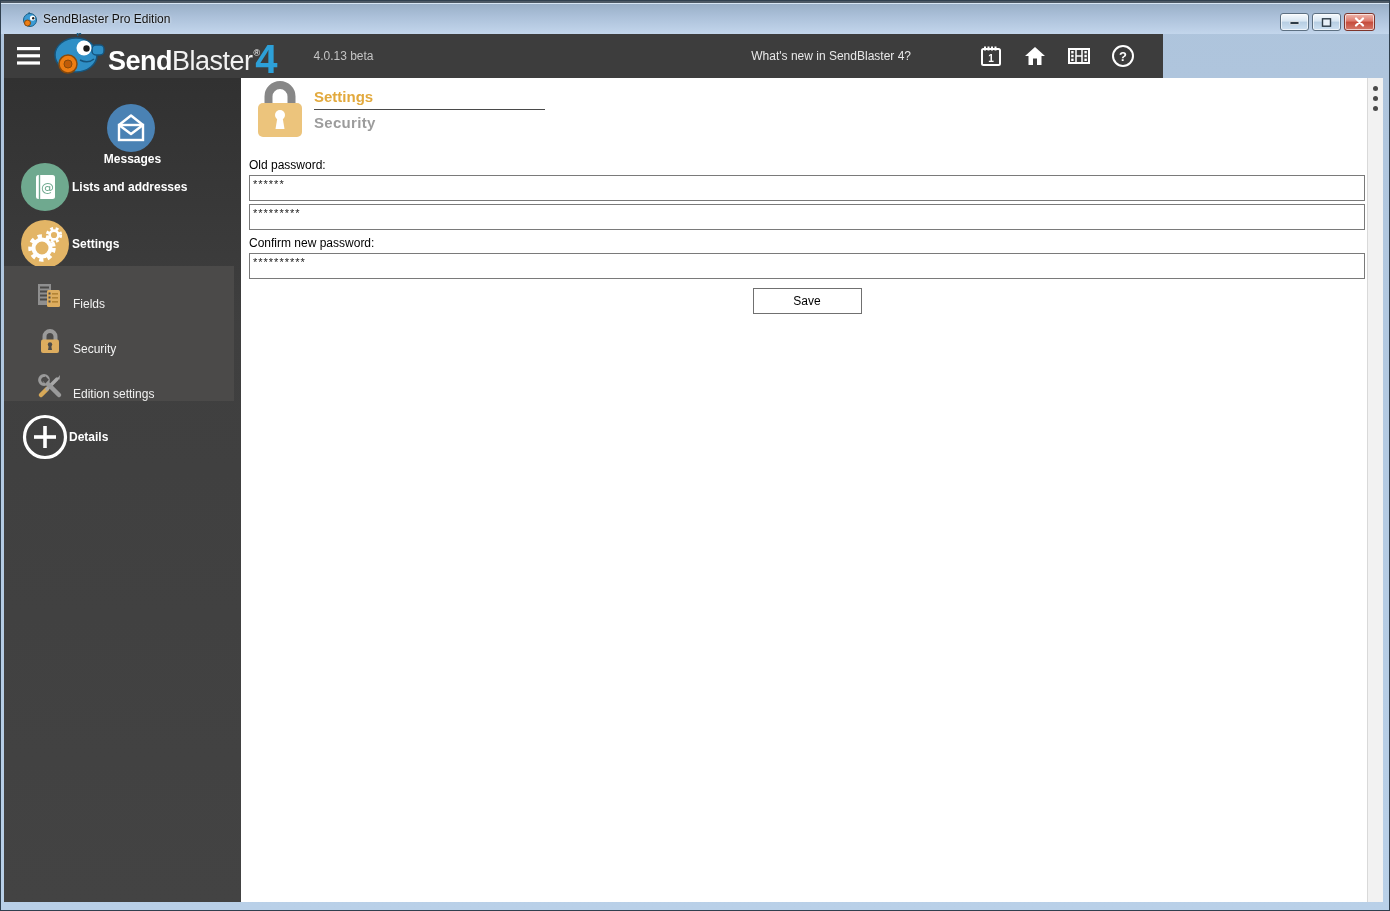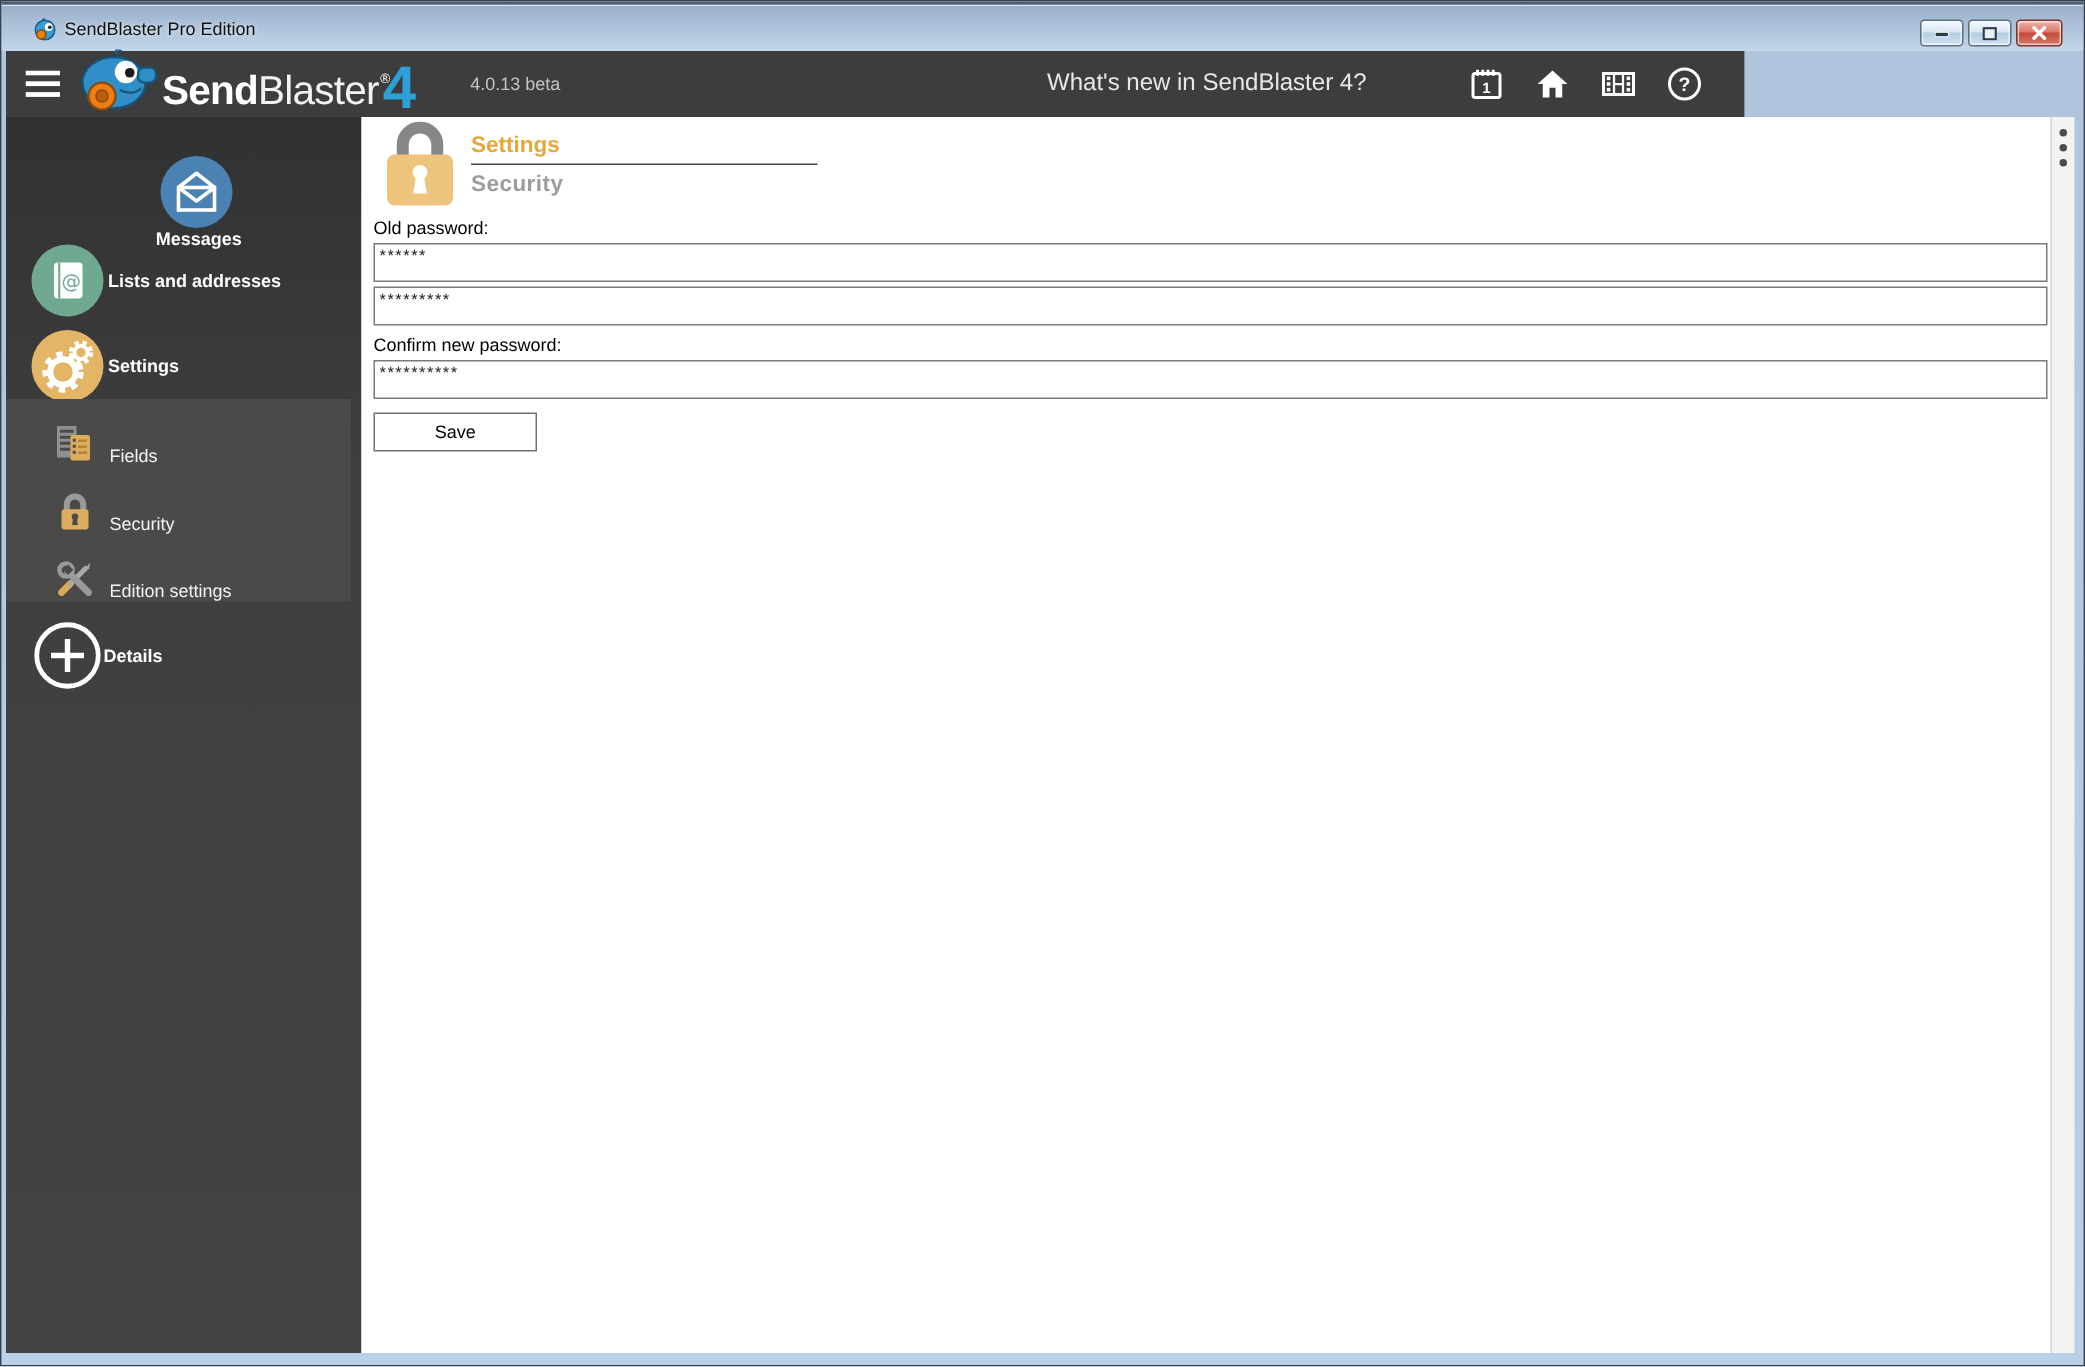--- a/index.html
+++ b/index.html
@@ -50,21 +50,21 @@
   }
   .hamburger { margin-left:13px; cursor:pointer; display:flex; align-items:center; }
   .mascot { margin-left:8px; }
   .logo-text { display:flex; align-items:baseline; margin-left:2px; position:relative; }
   .logo-send { font-size:27px; font-weight:bold; color:#ffffff; letter-spacing:-.5px; }
   .logo-blaster { font-size:27px; font-weight:normal; color:#f2f2f2; letter-spacing:-.5px; }
   .logo-reg { font-size:9px; color:#ffffff; position:relative; top:-14px; left:1px; }
   .logo-four { font-size:40px; font-weight:bold; color:#2da0d8; margin-left:-4px; position:relative; top:3px; }
   .version { margin-left:36px; font-size:12px; color:#c4c4c4; }
   .tb-spacer { flex:1; }
-  .whats-new { font-size:16px; color:#e8e8e8; cursor:pointer; }
+  .whats-new { font-size:12px; color:#e8e8e8; cursor:pointer; }
   .tb-icons { display:flex; gap:20px; margin-left:68px; margin-right:28px; }
   .tb-icon { width:24px; height:24px; cursor:pointer; display:flex; align-items:center; justify-content:center; }
 
   
   .sidebar {
     position:absolute; top:44px; left:0; width:237px; height:824px;
     background:linear-gradient(180deg,#313131,#3f3f3f 30%,#434343);
   }
   .nav-item {
     position:absolute; left:0; width:100%; height:52px;
@@ -97,32 +97,32 @@
     position:absolute; top:44px; left:237px; width:1126px; height:824px; background:#fff;
   }
   .hdr-lock { position:absolute; left:15px; top:3px; }
   .hdr-titles { position:absolute; left:73px; top:10px; }
   .hdr-parent {
     font-size:15px; font-weight:bold; color:#e2a93d;
     display:block; width:231px; border-bottom:1px solid #4a4a4a; padding-bottom:4px; cursor:pointer;
   }
   .hdr-current { font-size:15px; font-weight:bold; color:#9c9c9c; display:block; margin-top:4px; letter-spacing:.3px; }
 
-  .form { position:absolute; left:8px; top:63px; width:1116px; }
+  .form { position:absolute; left:8px; top:76px; width:1116px; }
   .f-label { font-size:12px; color:#000; display:block; }
   .f-input {
     width:1116px; height:26px; border:1px solid #7a7a7a; background:#fff;
     font-size:11px; font-family:"Liberation Sans",sans-serif; color:#1a1a1a;
     padding:2px 3px 11px 3px; display:block; letter-spacing:1px;
   }
   .lbl1 { margin-top:4px; }
   .gap1 { margin-top:3px; }
   .lbl2 { margin-top:9px; }
   .lbl3 { margin-top:6px; }
-  .save-row { margin-top:9px; display:flex; justify-content:flex-start; }
+  .save-row { margin-top:9px; display:flex; justify-content:center; }
   .save-btn {
     width:109px; height:26px; background:#ffffff; border:1px solid #707070;
     font-size:12px; font-family:"Liberation Sans",sans-serif; color:#000; cursor:pointer;
   }
 
   
   .splitter {
     position:absolute; top:44px; left:1363px; width:16px; height:824px;
     background:#f2f2f2; border-left:1px solid #d9d9d9; cursor:col-resize;
   }

